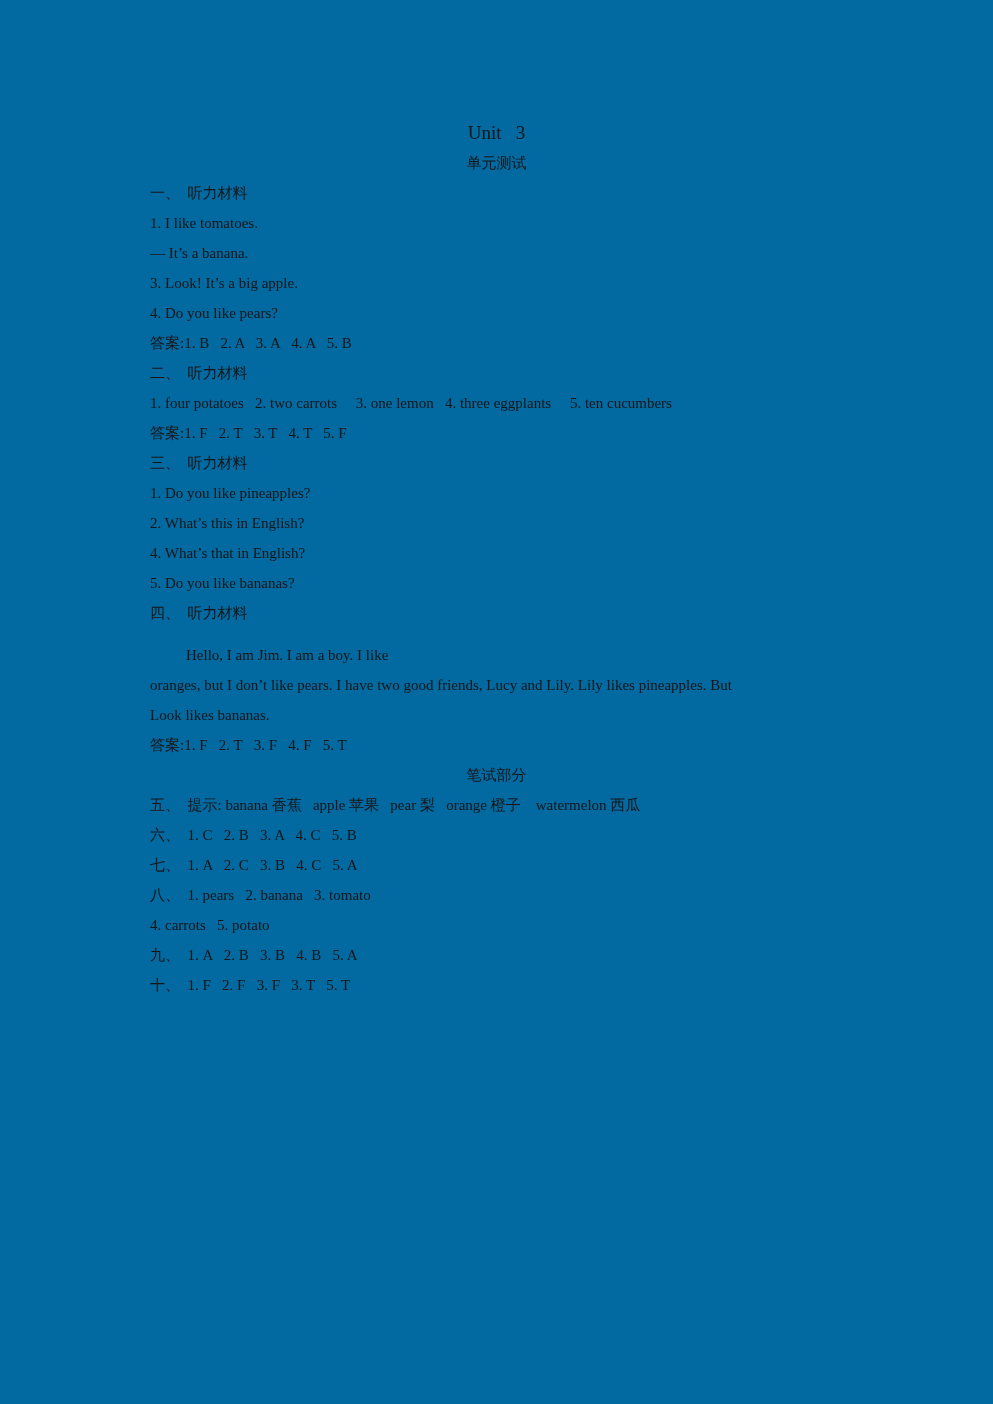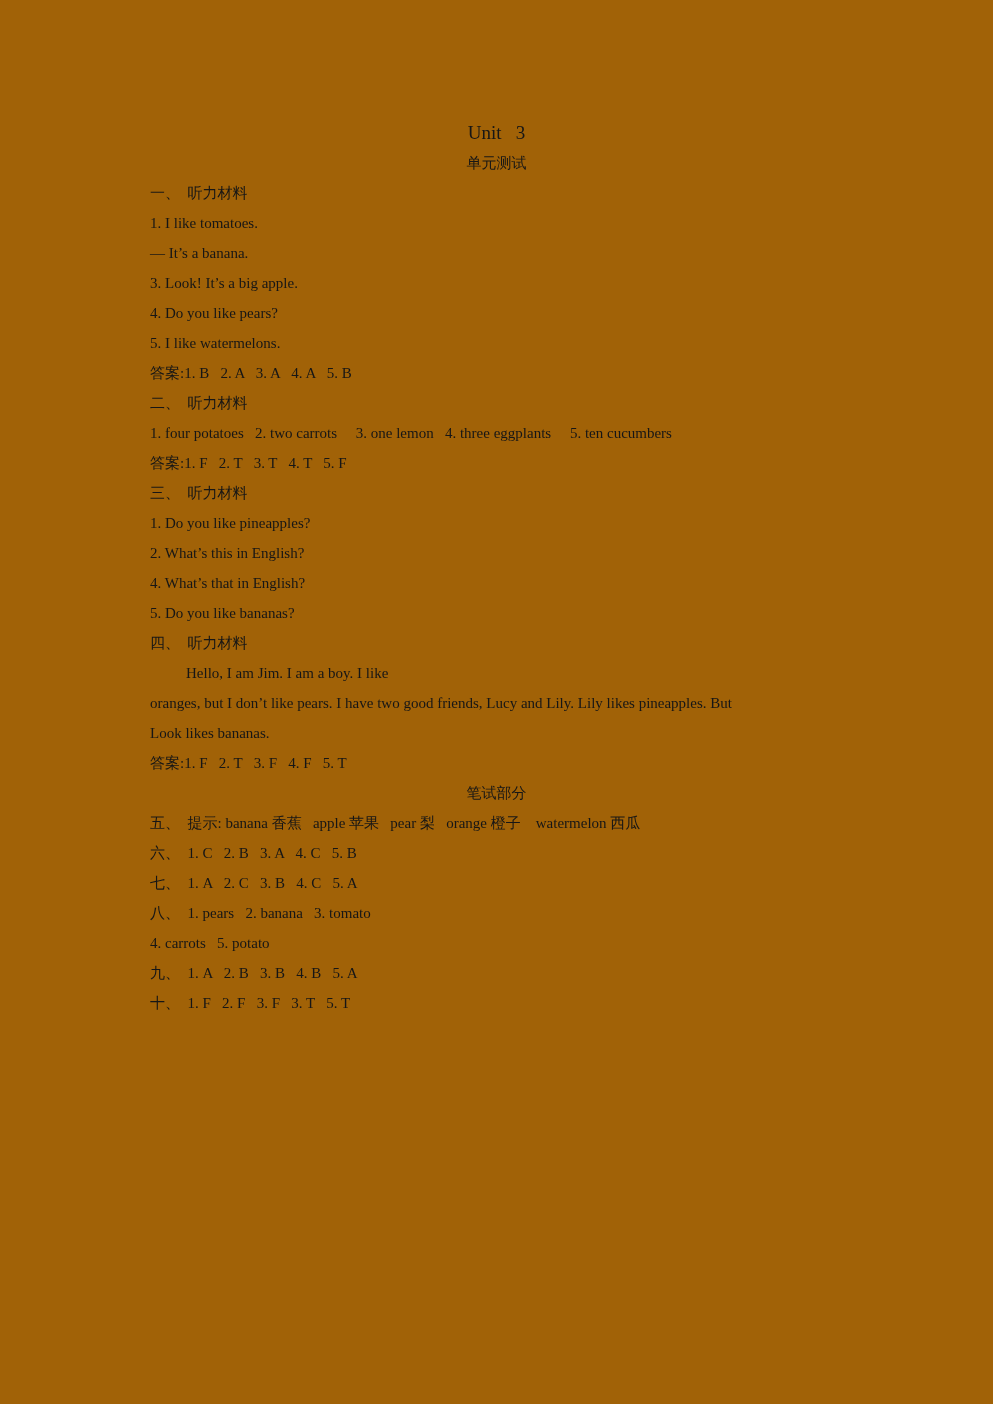--- a/index.html
+++ b/index.html
@@ -4,21 +4,21 @@
 <style>
   html, body {
     margin: 0;
     padding: 0;
     background: #ffffff;
   }
   .page {
     position: relative;
     width: 993px;
     height: 1404px;
-    background: #a16207;
+    background: #0369a1;
     box-sizing: border-box;
     padding-top: 118px;
     overflow: hidden;
     color: #161616;
   }
   .line {
     font-family: "Liberation Serif", "DejaVu Serif", serif;
     font-size: 15px;
     line-height: 30px;
     height: 30px;
@@ -28,35 +28,35 @@
   }
   .line.center {
     margin-left: 0;
     text-align: center;
   }
   .line.title {
     font-size: 19px;
   }
   .line.indent {
     padding-left: 36px;
+    margin-top: 12px;
   }
 </style>
 </head>
 <body>
 
 <div class="page">
   <div class="line center title">Unit   3</div>
   <div class="line center">单元测试</div>
 
   <div class="line">一、  听力材料</div>
   <div class="line">1. I like tomatoes.</div>
   <div class="line">— It’s a banana.</div>
   <div class="line">3. Look! It’s a big apple.</div>
   <div class="line">4. Do you like pears?</div>
-  <div class="line">5. I like watermelons.</div>
   <div class="line">答案:1. B   2. A   3. A   4. A   5. B</div>
 
   <div class="line">二、  听力材料</div>
   <div class="line">1. four potatoes   2. two carrots     3. one lemon   4. three eggplants     5. ten cucumbers</div>
   <div class="line">答案:1. F   2. T   3. T   4. T   5. F</div>
 
   <div class="line">三、  听力材料</div>
   <div class="line">1. Do you like pineapples?</div>
   <div class="line">2. What’s this in English?</div>
   <div class="line">4. What’s that in English?</div>

